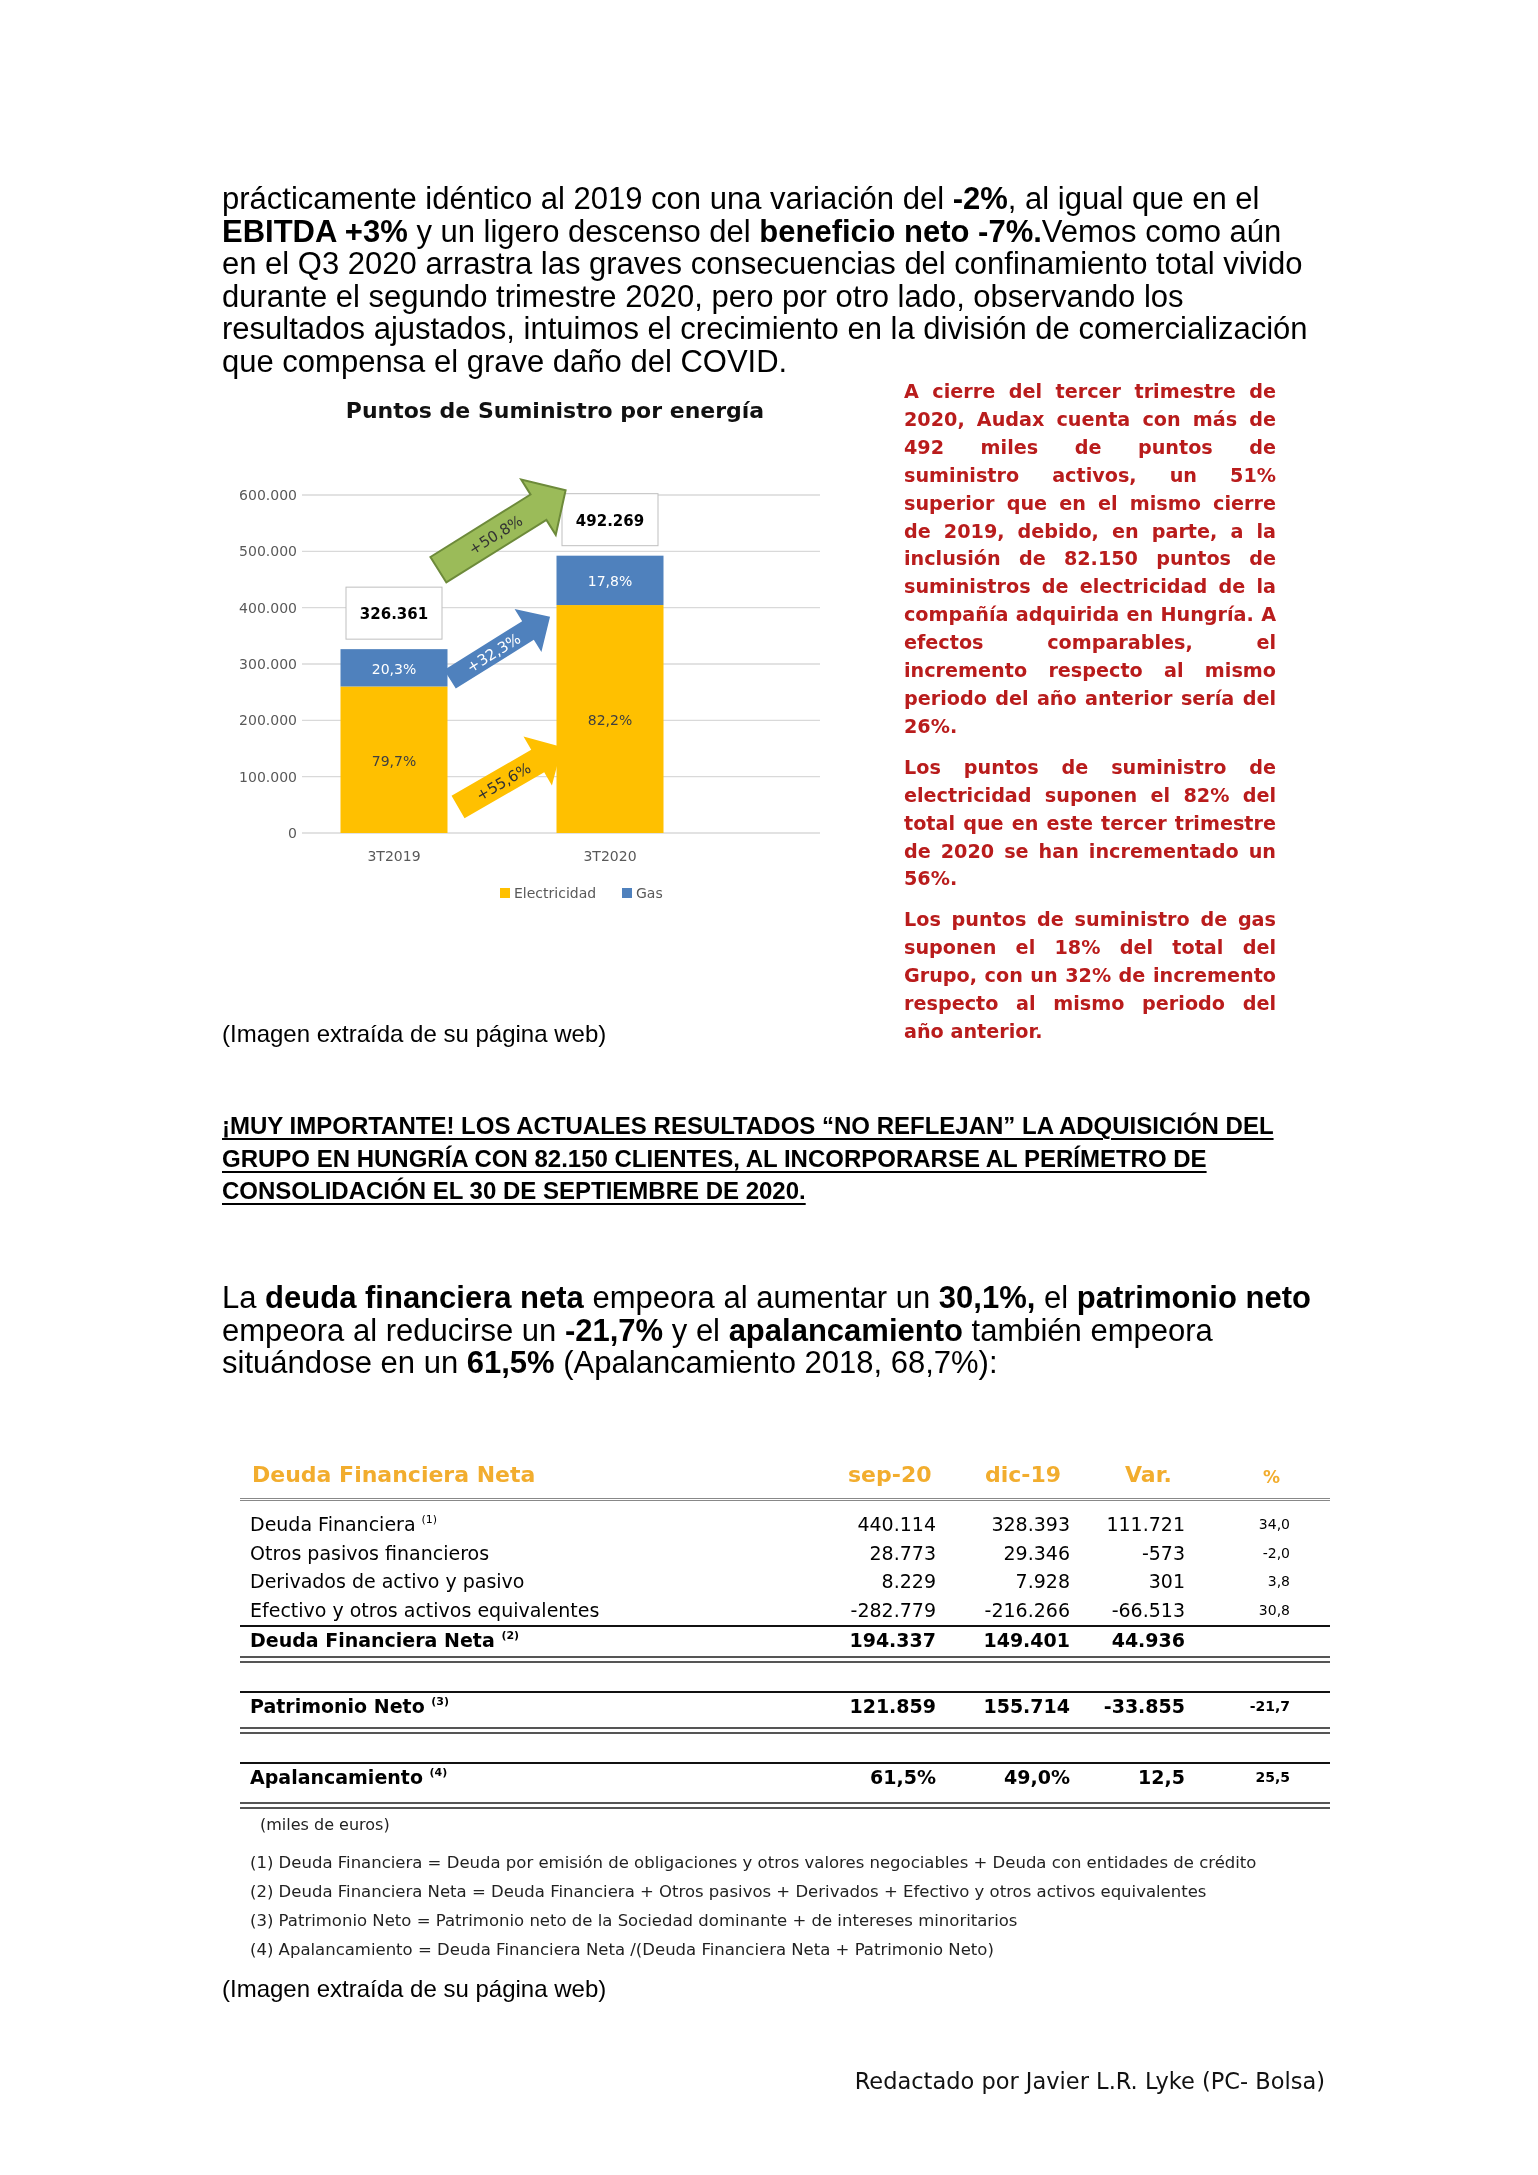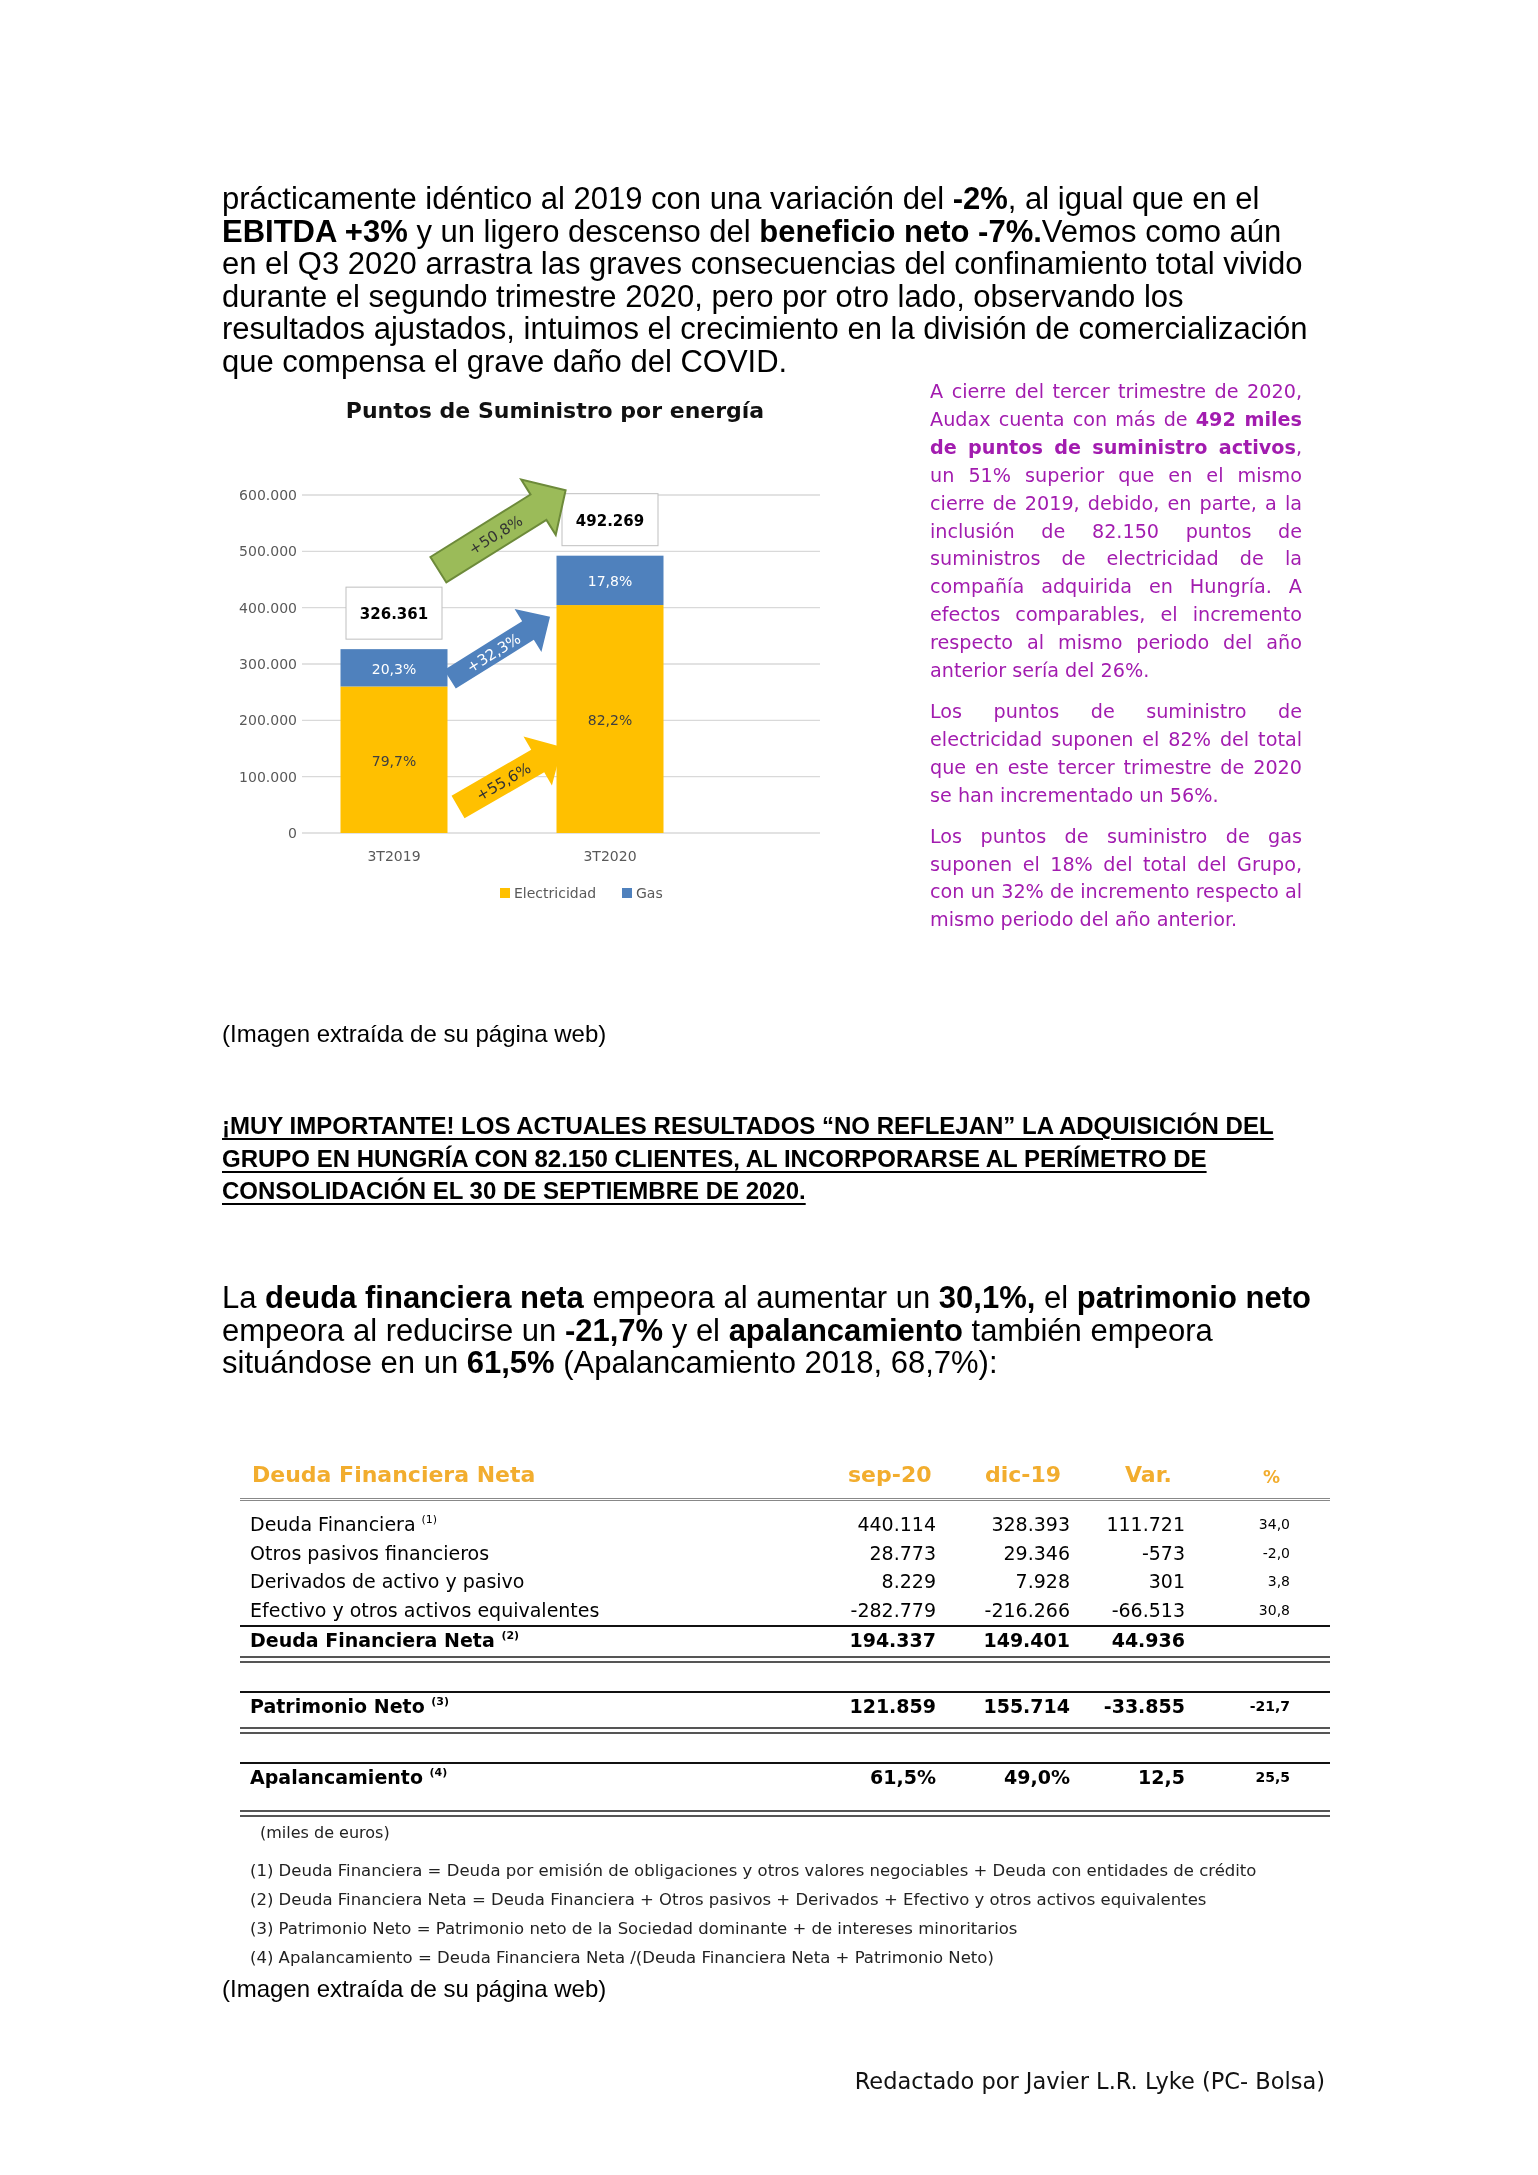--- a/index.html
+++ b/index.html
@@ -5,21 +5,21 @@
   html, body { margin:0; padding:0; background:#fff; }
   body { width:1538px; height:2175px; position:relative; overflow:hidden; color:#000; }
   .arial { font-family:"Liberation Sans", sans-serif; }
   .sans { font-family:"DejaVu Sans", sans-serif; }
   .para { position:absolute; left:222px; width:1098px; font-size:31px; line-height:32.6px; }
   .para b { font-weight:bold; }
   .caption { position:absolute; left:222px; font-size:24px; }
   .important { position:absolute; left:222px; width:1100px; font-size:24px; line-height:32.5px; font-weight:bold; text-decoration:underline; text-decoration-thickness:2px; text-underline-offset:4px; }
   
   #chart { position:absolute; left:215px; top:375px; width:680px; height:550px; }
-  .side-text { position:absolute; left:930px; width:372px; font-size:19.2px; line-height:27.9px; text-align:justify; color:#a21caf; }
+  .side-text { position:absolute; left:904px; width:372px; font-size:19.2px; line-height:27.9px; text-align:justify; color:#b91c1c;font-weight:bold; }
   .side-text p { margin:0 0 13px 0; }
   .side-text p:last-child { text-align-last:left; }
   
   #debt-table { position:absolute; left:240px; top:1460px; width:1090px; font-family:"DejaVu Sans", sans-serif; }
   .t-head { position:relative; height:38px; border-bottom:3px double #888; }
   .t-head .h { position:absolute; top:2px; color:#f2ad2e; font-weight:bold; font-size:22px; }
   .row { position:relative; height:28.5px; font-size:19px; }
   .row .lbl { position:absolute; left:10px; top:2px; }
   .row .c { position:absolute; top:2px; text-align:right; }
   .row.bold { font-weight:bold; }
@@ -165,21 +165,21 @@
   <div class="row bold" style="height:34px; " id="row-equity">
       <span class="lbl">Patrimonio Neto <sup>(3)</sup></span>
       <span class="c c1">121.859</span>
       <span class="c c2">155.714</span>
       <span class="c c3">-33.855</span>
       <span class="c c4">-21,7</span>
     </div>
   <div class="line-double"></div>
   <div style="height:28px;"></div>
   <div class="line-top"></div>
-  <div class="row bold" style="height:34px; padding-top:12px;" id="row-leverage">
+  <div class="row bold" style="height:34px; padding-top:4px;" id="row-leverage">
       <span class="lbl">Apalancamiento <sup>(4)</sup></span>
       <span class="c c1">61,5%</span>
       <span class="c c2">49,0%</span>
       <span class="c c3">12,5</span>
       <span class="c c4">25,5</span>
     </div>
   <div class="line-double"></div>
   <div class="units">(miles de euros)</div>
   <div class="notes" id="notes">
       <div>(1) Deuda Financiera = Deuda por emisión de obligaciones y otros valores negociables + Deuda con entidades de crédito</div>

